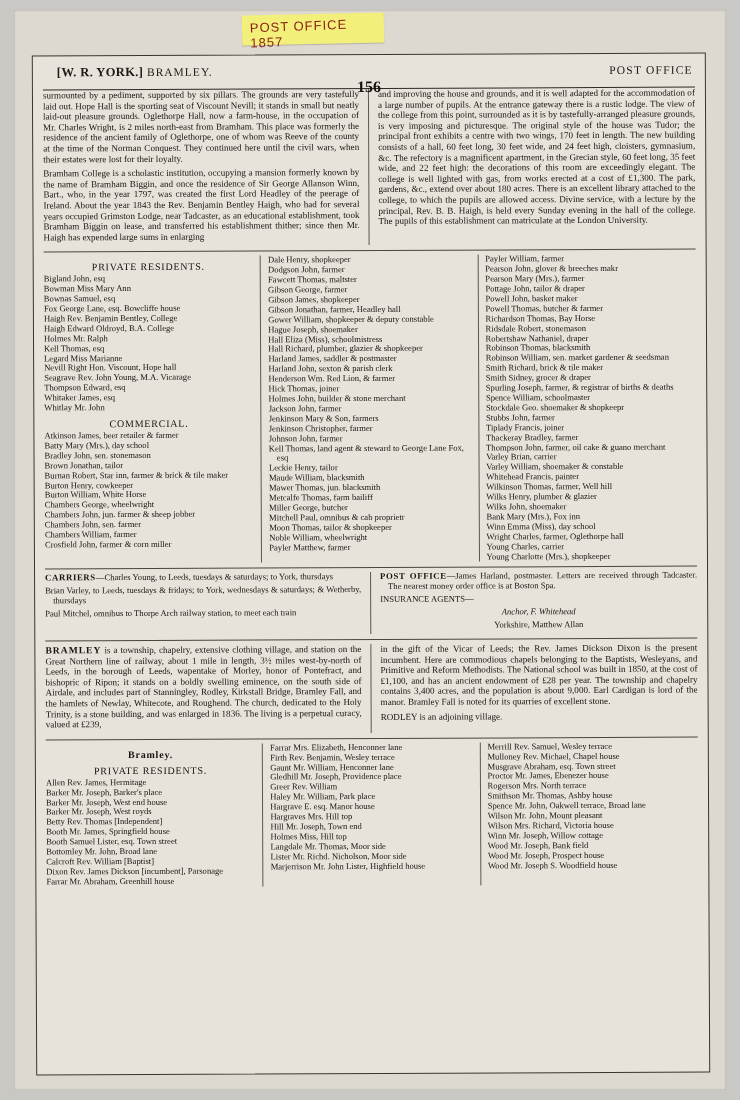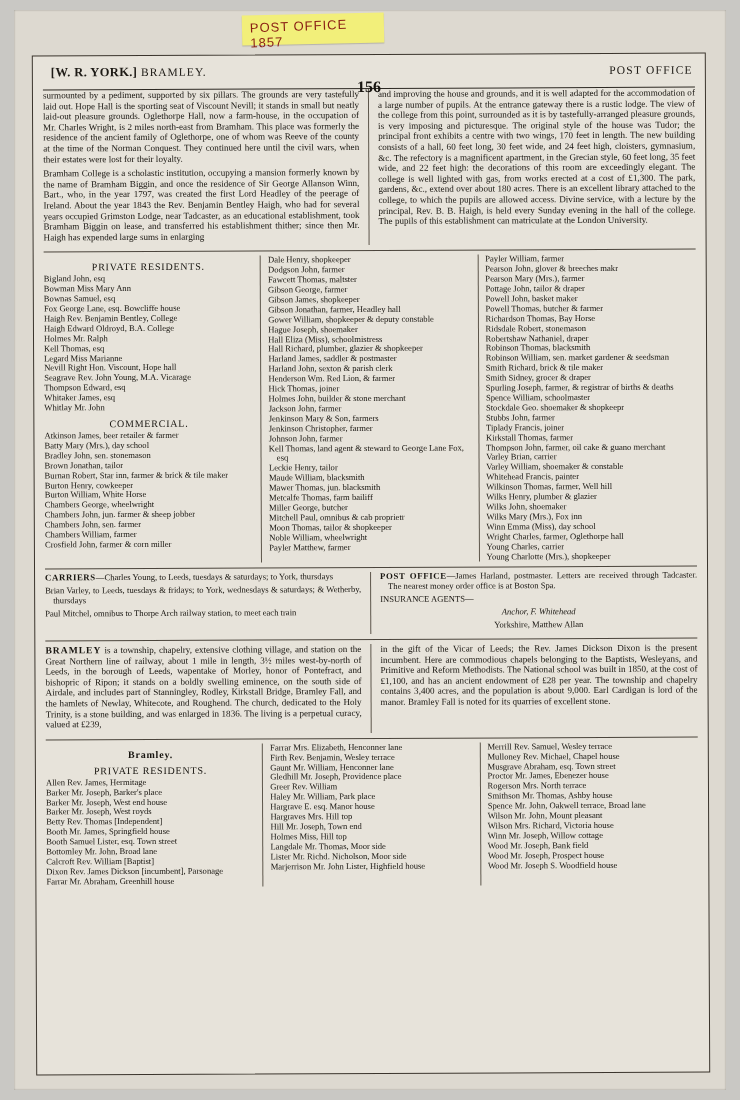--- a/index.html
+++ b/index.html
@@ -59,21 +59,21 @@
     padding: 0;
   }
   
   .hdr {
     position: relative;
     height: 26px;
     margin: 7px 10px 0 10px;
     border-bottom: 1.2px solid #2e2a24;
   }
   .hdr-left {
-    position: absolute; left: 8px; top: 2px;
+    position: absolute; left: 14px; top: 2px;
     font-size: 12.5px; letter-spacing: 0.4px; color: #1d1a15;
   }
   .hdr-left b { font-weight: bold; }
   .hdr-left .sm { font-size: 11.5px; letter-spacing: 1px; }
   .hdr-num {
     position: absolute; left: 50%; top: 16px; transform: translateX(-50%);
     font-size: 16px; font-weight: bold; color: #17140f;
   }
   .hdr-right {
     position: absolute; right: 2px; top: 3px;
@@ -264,29 +264,29 @@
             <p class="entry">Robertshaw Nathaniel, draper</p>
             <p class="entry">Robinson Thomas, blacksmith</p>
             <p class="entry">Robinson William, sen. market gardener &amp; seedsman</p>
             <p class="entry">Smith Richard, brick &amp; tile maker</p>
             <p class="entry">Smith Sidney, grocer &amp; draper</p>
             <p class="entry">Spurling Joseph, farmer, &amp; registrar of births &amp; deaths</p>
             <p class="entry">Spence William, schoolmaster</p>
             <p class="entry">Stockdale Geo. shoemaker &amp; shopkeepr</p>
             <p class="entry">Stubbs John, farmer</p>
             <p class="entry">Tiplady Francis, joiner</p>
-            <p class="entry">Kirkstall Thomas, farmer</p>
+            <p class="entry">Thackeray Bradley, farmer</p>
             <p class="entry">Thompson John, farmer, oil cake &amp; guano merchant</p>
             <p class="entry">Varley Brian, carrier</p>
             <p class="entry">Varley William, shoemaker &amp; constable</p>
             <p class="entry">Whitehead Francis, painter</p>
             <p class="entry">Wilkinson Thomas, farmer, Well hill</p>
             <p class="entry">Wilks Henry, plumber &amp; glazier</p>
             <p class="entry">Wilks John, shoemaker</p>
-            <p class="entry">Wilks Mary (Mrs.), Fox inn</p>
+            <p class="entry">Bank Mary (Mrs.), Fox inn</p>
             <p class="entry">Winn Emma (Miss), day school</p>
             <p class="entry">Wright Charles, farmer, Oglethorpe hall</p>
             <p class="entry">Young Charles, carrier</p>
             <p class="entry">Young Charlotte (Mrs.), shopkeeper</p>
           </div>
         </div>
 
         <div class="rule-thin"></div>
 
         <div class="cols2">
@@ -304,20 +304,21 @@
         </div>
 
         <div class="rule-thin"></div>
 
         <div class="cols2">
           <div class="c">
             <p class="para"><span class="bramley-head">BRAMLEY</span> <span>is a township, chapelry, extensive clothing village, and station on the Great Northern line of railway, about 1 mile in length, 3½ miles west-by-north of Leeds, in the borough of Leeds, wapentake of Morley, honor of Pontefract, and bishopric of Ripon; it stands on a boldly swelling eminence, on the south side of Airdale, and includes part of Stanningley, Rodley, Kirkstall Bridge, Bramley Fall, and the hamlets of Newlay, Whitecote, and Roughend. The church, dedicated to the Holy Trinity, is a stone building, and was enlarged in 1836. The living is a perpetual curacy, valued at £239,</span></p>
           </div>
           <div class="c">
             <p class="para">in the gift of the Vicar of Leeds; the Rev. James Dickson Dixon is the present incumbent. Here are commodious chapels belonging to the Baptists, Wesleyans, and Primitive and Reform Methodists. The National school was built in 1850, at the cost of £1,100, and has an ancient endowment of £28 per year. The township and chapelry contains 3,400 acres, and the population is about 9,000. Earl Cardigan is lord of the manor. Bramley Fall is noted for its quarries of excellent stone.</p>
+            <p class="para" style="text-align:left">RODLEY is an adjoining village.</p>
           </div>
         </div>
 
         <div class="rule-thin"></div>
 
         <div class="cols3">
           <div class="c b1">
             <div class="sechead" style="font-weight:bold">Bramley.</div>
             <div class="sechead">PRIVATE RESIDENTS.</div>
             <p class="entry">Allen Rev. James, Hermitage</p>

